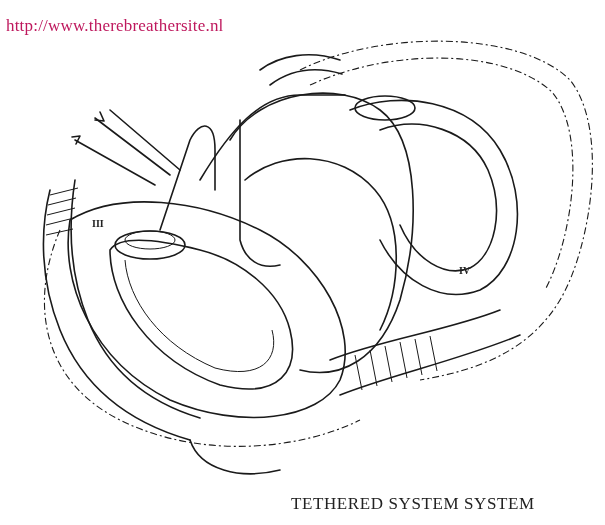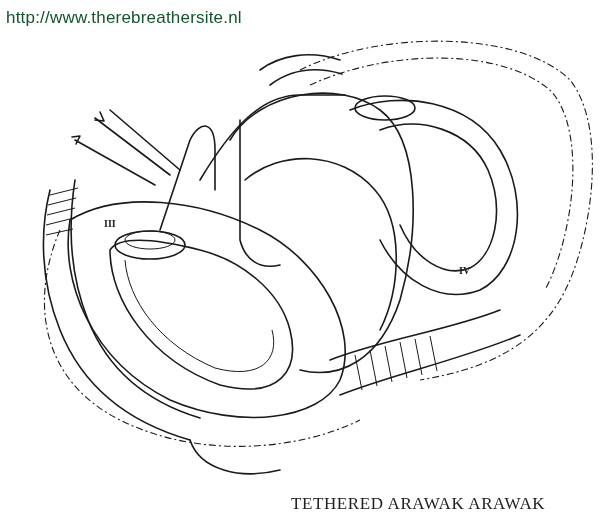--- a/index.html
+++ b/index.html
@@ -1,17 +1,17 @@
 <!DOCTYPE html>
 <html><head>
 <meta charset="utf-8">
 <style>
   html, body { margin: 0; padding: 0; background: #ffffff; }
   body { width: 605px; height: 525px; position: relative; overflow: hidden; font-family: "DejaVu Serif", serif; }
-  .url { position: absolute; left: 6px; top: 8px; font-size: 17px; color: #14532d; font-family: Liberation Sans, sans-serif; letter-spacing: 0.2px; }
+  .url { position: absolute; left: 6px; top: 16px; font-size: 17px; color: #be185d; font-family: Liberation Serif, serif; letter-spacing: 0.2px; }
   .caption { position: absolute; left: 291px; top: 494px; font-size: 17px; color: #222; letter-spacing: 0.6px; font-family: "Liberation Serif", serif; }
   .label { position: absolute; font-size: 10px; color: #222; font-family: "Liberation Serif", serif; font-weight: bold; }
   svg.drawing { position: absolute; left: 0; top: 0; }
   svg .ln { fill: none; stroke: #1a1a1a; stroke-width: 1.6; stroke-linecap: round; stroke-linejoin: round; }
   svg .thin { fill: none; stroke: #1a1a1a; stroke-width: 1; }
   svg .dash { fill: none; stroke: #1a1a1a; stroke-width: 1.1; stroke-dasharray: 7 3 2 3; }
 </style>
 </head>
 <body>
 
@@ -68,16 +68,16 @@
   <ellipse class="thin" cx="150" cy="240" rx="25" ry="9"></ellipse>
 
   <ellipse class="ln" cx="385" cy="108" rx="30" ry="12"></ellipse>
 
   <path class="ln" d="M160 230 C170 200, 180 170, 190 140 C200 120, 215 120, 215 150 L215 190"></path>
   <path class="ln" d="M200 180 C230 130, 260 95, 300 95 L345 95"></path>
 
   <path class="ln" d="M190 440 C200 470, 240 480, 280 470"></path>
 </svg>
 
-<div class="label" style="left:104px; top:218px;">III</div>
+<div class="label" style="left:92px; top:218px;">III</div>
 <div class="label" style="left:459px; top:265px;">IV</div>
 
-<div class="caption">TETHERED ARAWAK ARAWAK</div>
+<div class="caption">TETHERED SYSTEM SYSTEM</div>
 
 </body></html>

